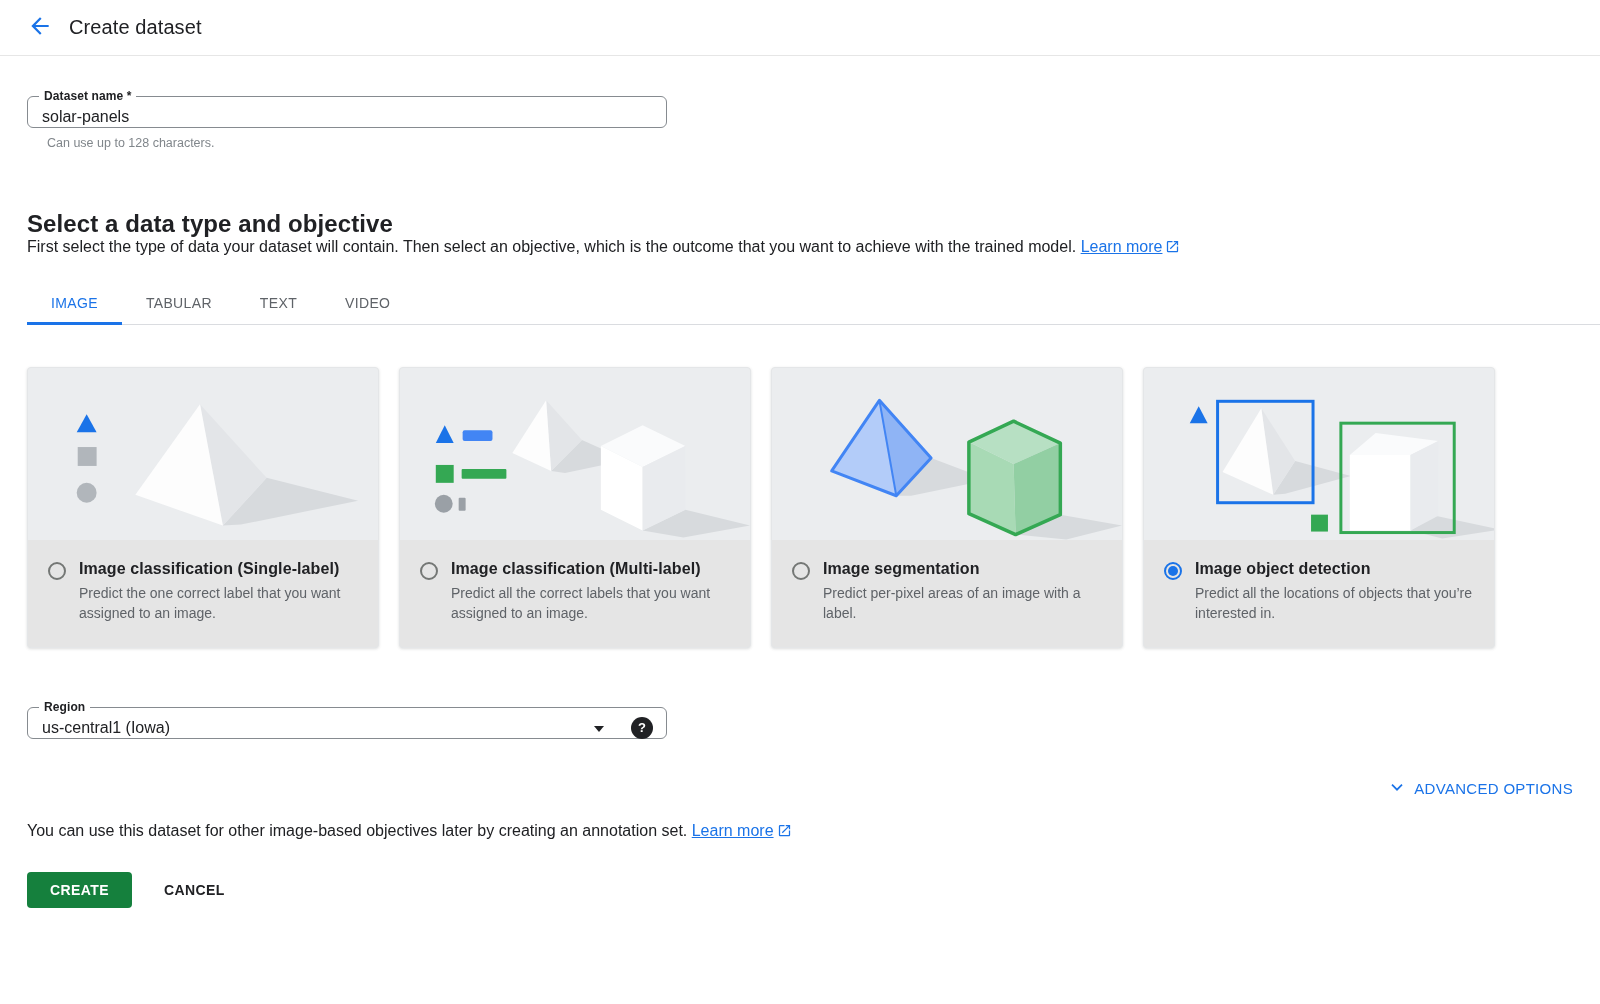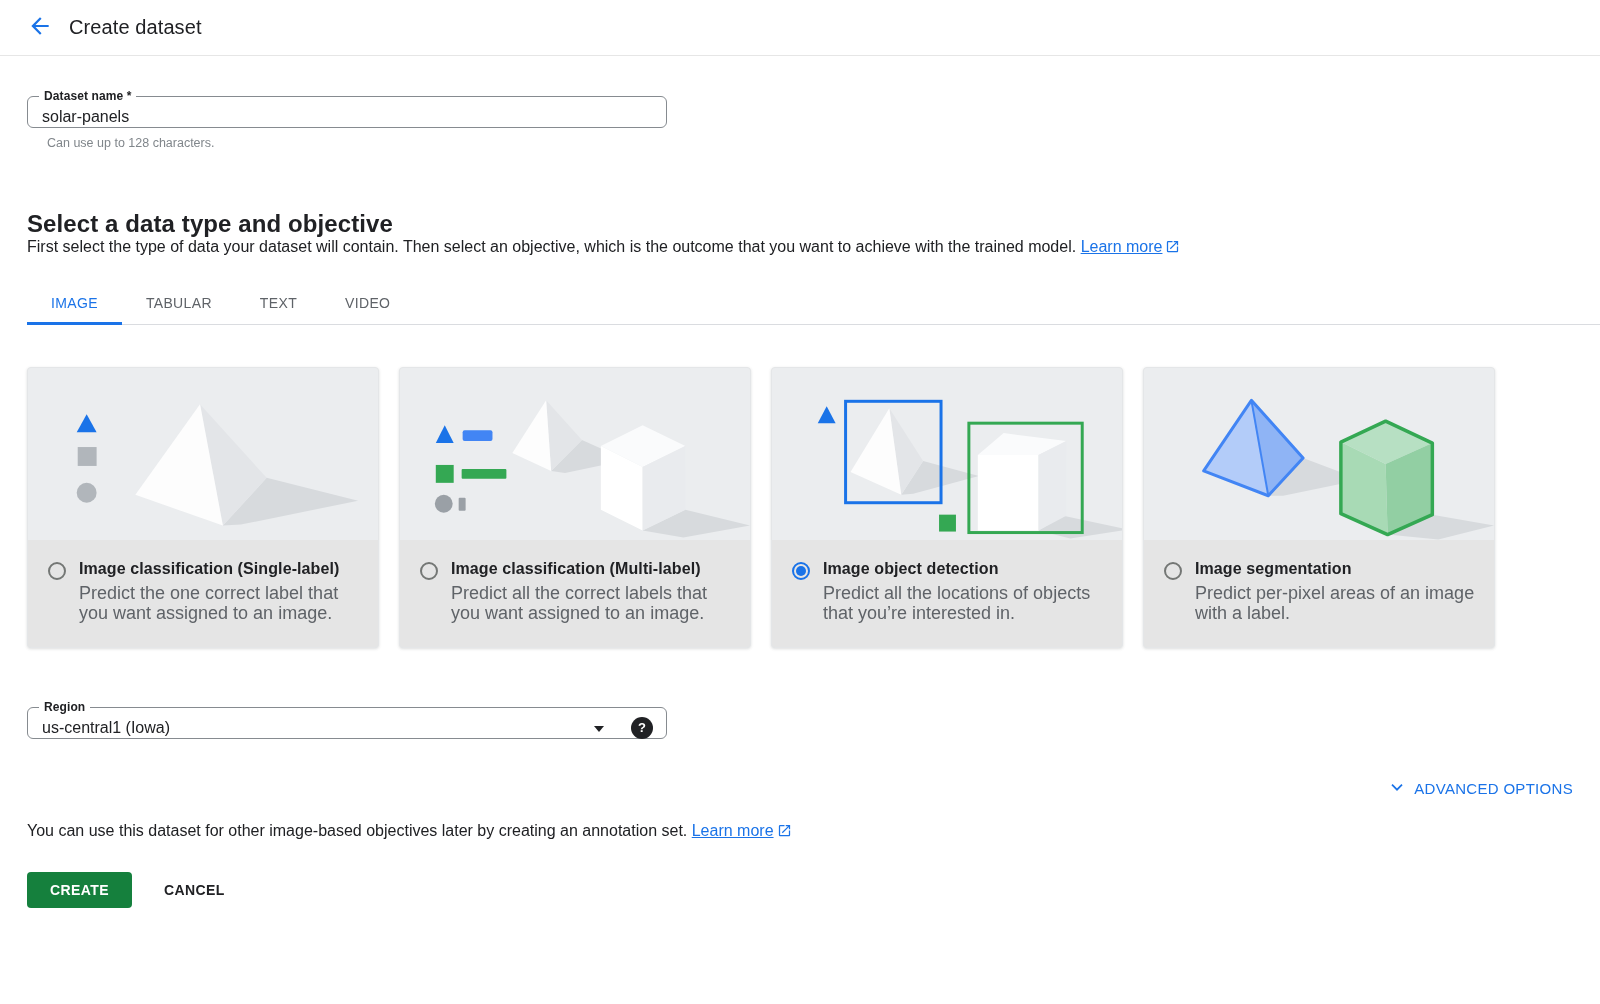--- a/index.html
+++ b/index.html
@@ -43,21 +43,21 @@
   .card { background:#e5e5e5; border:1px solid #e4e6e8; border-radius:4px; cursor:pointer;
     box-shadow:0 1px 3px rgba(60,64,67,.18); overflow:hidden; }
   .card-illustration { height:172px; background:#ebedef; }
   .card-illustration svg { display:block; width:100%; height:100%; }
   .card-body { display:flex; padding:20px 18px 24px 20px; }
   .radio { flex:none; width:18px; height:18px; border:2px solid #747775; border-radius:50%;
     margin:2px 13px 0 0; position:relative; }
   .radio.selected { border-color:#1a73e8; }
   .radio.selected::after { content:""; position:absolute; inset:2px; border-radius:50%; background:#1a73e8; }
   .card-title { font-size:16px; font-weight:bold; color:#202124; letter-spacing:.1px; }
-  .card-desc { margin-top:5px; font-size:18px; line-height:20px; color:#5f6368; }
+  .card-desc { margin-top:5px; font-size:14px; line-height:20px; color:#5f6368; }
 
   
   .region-field { margin-top:59px; cursor:pointer; }
   .region-field .field-value { padding-right:100px; }
   .caret { position:absolute; right:62px; top:18px; width:0; height:0;
     border-left:5px solid transparent; border-right:5px solid transparent; border-top:6px solid #202124; }
   .help-circle { position:absolute; right:13px; top:9px; width:22px; height:22px; border-radius:50%;
     background:#202124; color:#fff; font-size:13px; font-weight:bold; text-align:center; line-height:22px; cursor:pointer; }
 
   
@@ -153,20 +153,44 @@
         <div>
           <div class="card-title">Image classification (Multi-label)</div>
           <div class="card-desc">Predict all the correct labels that you want assigned to an image.</div>
         </div>
       </div>
     </div>
 
     <div class="card">
       <div class="card-illustration">
         <svg viewBox="0 0 352 172">
+          <polygon points="125,128 160,90 218,112 140,128" fill="#d7dadd"></polygon>
+          <polygon points="108,32 160,90 125,128" fill="#8fb4f5"></polygon>
+          <polygon points="108,32 60,103 125,128" fill="#b3ccf9"></polygon>
+          <polygon points="108,32 60,103 125,128 160,90" fill="none" stroke="#4285f4" stroke-width="3" stroke-linejoin="round"></polygon>
+          <line x1="108" y1="32" x2="125" y2="128" stroke="#4285f4" stroke-width="2"></line>
+          <polygon points="245,167 290,147 352,158 296,172" fill="#d7dadd"></polygon>
+          <polygon points="243,53 198,74 243,96 290,75" fill="#b7e0c3"></polygon>
+          <polygon points="198,74 243,96 245,167 198,146" fill="#a8dab5"></polygon>
+          <polygon points="243,96 290,75 290,147 245,167" fill="#92cfa3"></polygon>
+          <polygon points="243,53 290,75 290,147 245,167 198,146 198,74" fill="none" stroke="#34a853" stroke-width="3.5" stroke-linejoin="round"></polygon>
+        </svg>
+      </div>
+      <div class="card-body">
+        <span class="radio"></span>
+        <div>
+          <div class="card-title">Image segmentation</div>
+          <div class="card-desc">Predict per-pixel areas of an image with a label.</div>
+        </div>
+      </div>
+    </div>
+
+    <div class="card">
+      <div class="card-illustration">
+        <svg viewBox="0 0 352 172">
           <polygon points="130,127 152,93 208,108 142,126" fill="#d7dadd"></polygon>
           <polygon points="118,40 152,93 130,127" fill="#e3e5e8"></polygon>
           <polygon points="118,40 79,104 130,127" fill="#fdfdfd"></polygon>
           <polygon points="268,163 293,148 358,162 300,171" fill="#d7dadd"></polygon>
           <polygon points="207,87 233,65 296,73 268,87" fill="#fafbfc"></polygon>
           <rect x="207" y="87" width="61" height="76" fill="#ffffff"></rect>
           <polygon points="268,87 296,73 296,148 268,163" fill="#e9ebee"></polygon>
           <polygon points="55,38 46,55 64,55" fill="#1a73e8"></polygon>
           <rect x="74" y="33" width="96" height="102" fill="none" stroke="#1a73e8" stroke-width="3"></rect>
           <rect x="198" y="55" width="114" height="110" fill="none" stroke="#34a853" stroke-width="3"></rect>
@@ -174,44 +198,20 @@
         </svg>
       </div>
       <div class="card-body">
         <span class="radio selected"></span>
         <div>
           <div class="card-title">Image object detection</div>
           <div class="card-desc">Predict all the locations of objects that you’re interested in.</div>
         </div>
       </div>
     </div>
-
-    <div class="card">
-      <div class="card-illustration">
-        <svg viewBox="0 0 352 172">
-          <polygon points="125,128 160,90 218,112 140,128" fill="#d7dadd"></polygon>
-          <polygon points="108,32 160,90 125,128" fill="#8fb4f5"></polygon>
-          <polygon points="108,32 60,103 125,128" fill="#b3ccf9"></polygon>
-          <polygon points="108,32 60,103 125,128 160,90" fill="none" stroke="#4285f4" stroke-width="3" stroke-linejoin="round"></polygon>
-          <line x1="108" y1="32" x2="125" y2="128" stroke="#4285f4" stroke-width="2"></line>
-          <polygon points="245,167 290,147 352,158 296,172" fill="#d7dadd"></polygon>
-          <polygon points="243,53 198,74 243,96 290,75" fill="#b7e0c3"></polygon>
-          <polygon points="198,74 243,96 245,167 198,146" fill="#a8dab5"></polygon>
-          <polygon points="243,96 290,75 290,147 245,167" fill="#92cfa3"></polygon>
-          <polygon points="243,53 290,75 290,147 245,167 198,146 198,74" fill="none" stroke="#34a853" stroke-width="3.5" stroke-linejoin="round"></polygon>
-        </svg>
-      </div>
-      <div class="card-body">
-        <span class="radio"></span>
-        <div>
-          <div class="card-title">Image segmentation</div>
-          <div class="card-desc">Predict per-pixel areas of an image with a label.</div>
-        </div>
-      </div>
-    </div>
   </div>
 
   <div class="outlined-field region-field">
     <span class="notch-label">Region</span>
     <div class="field-value">us-central1 (Iowa)</div>
     <span class="caret"></span>
     <span class="help-circle">?</span>
   </div>
 
   <div class="advanced-toggle">

